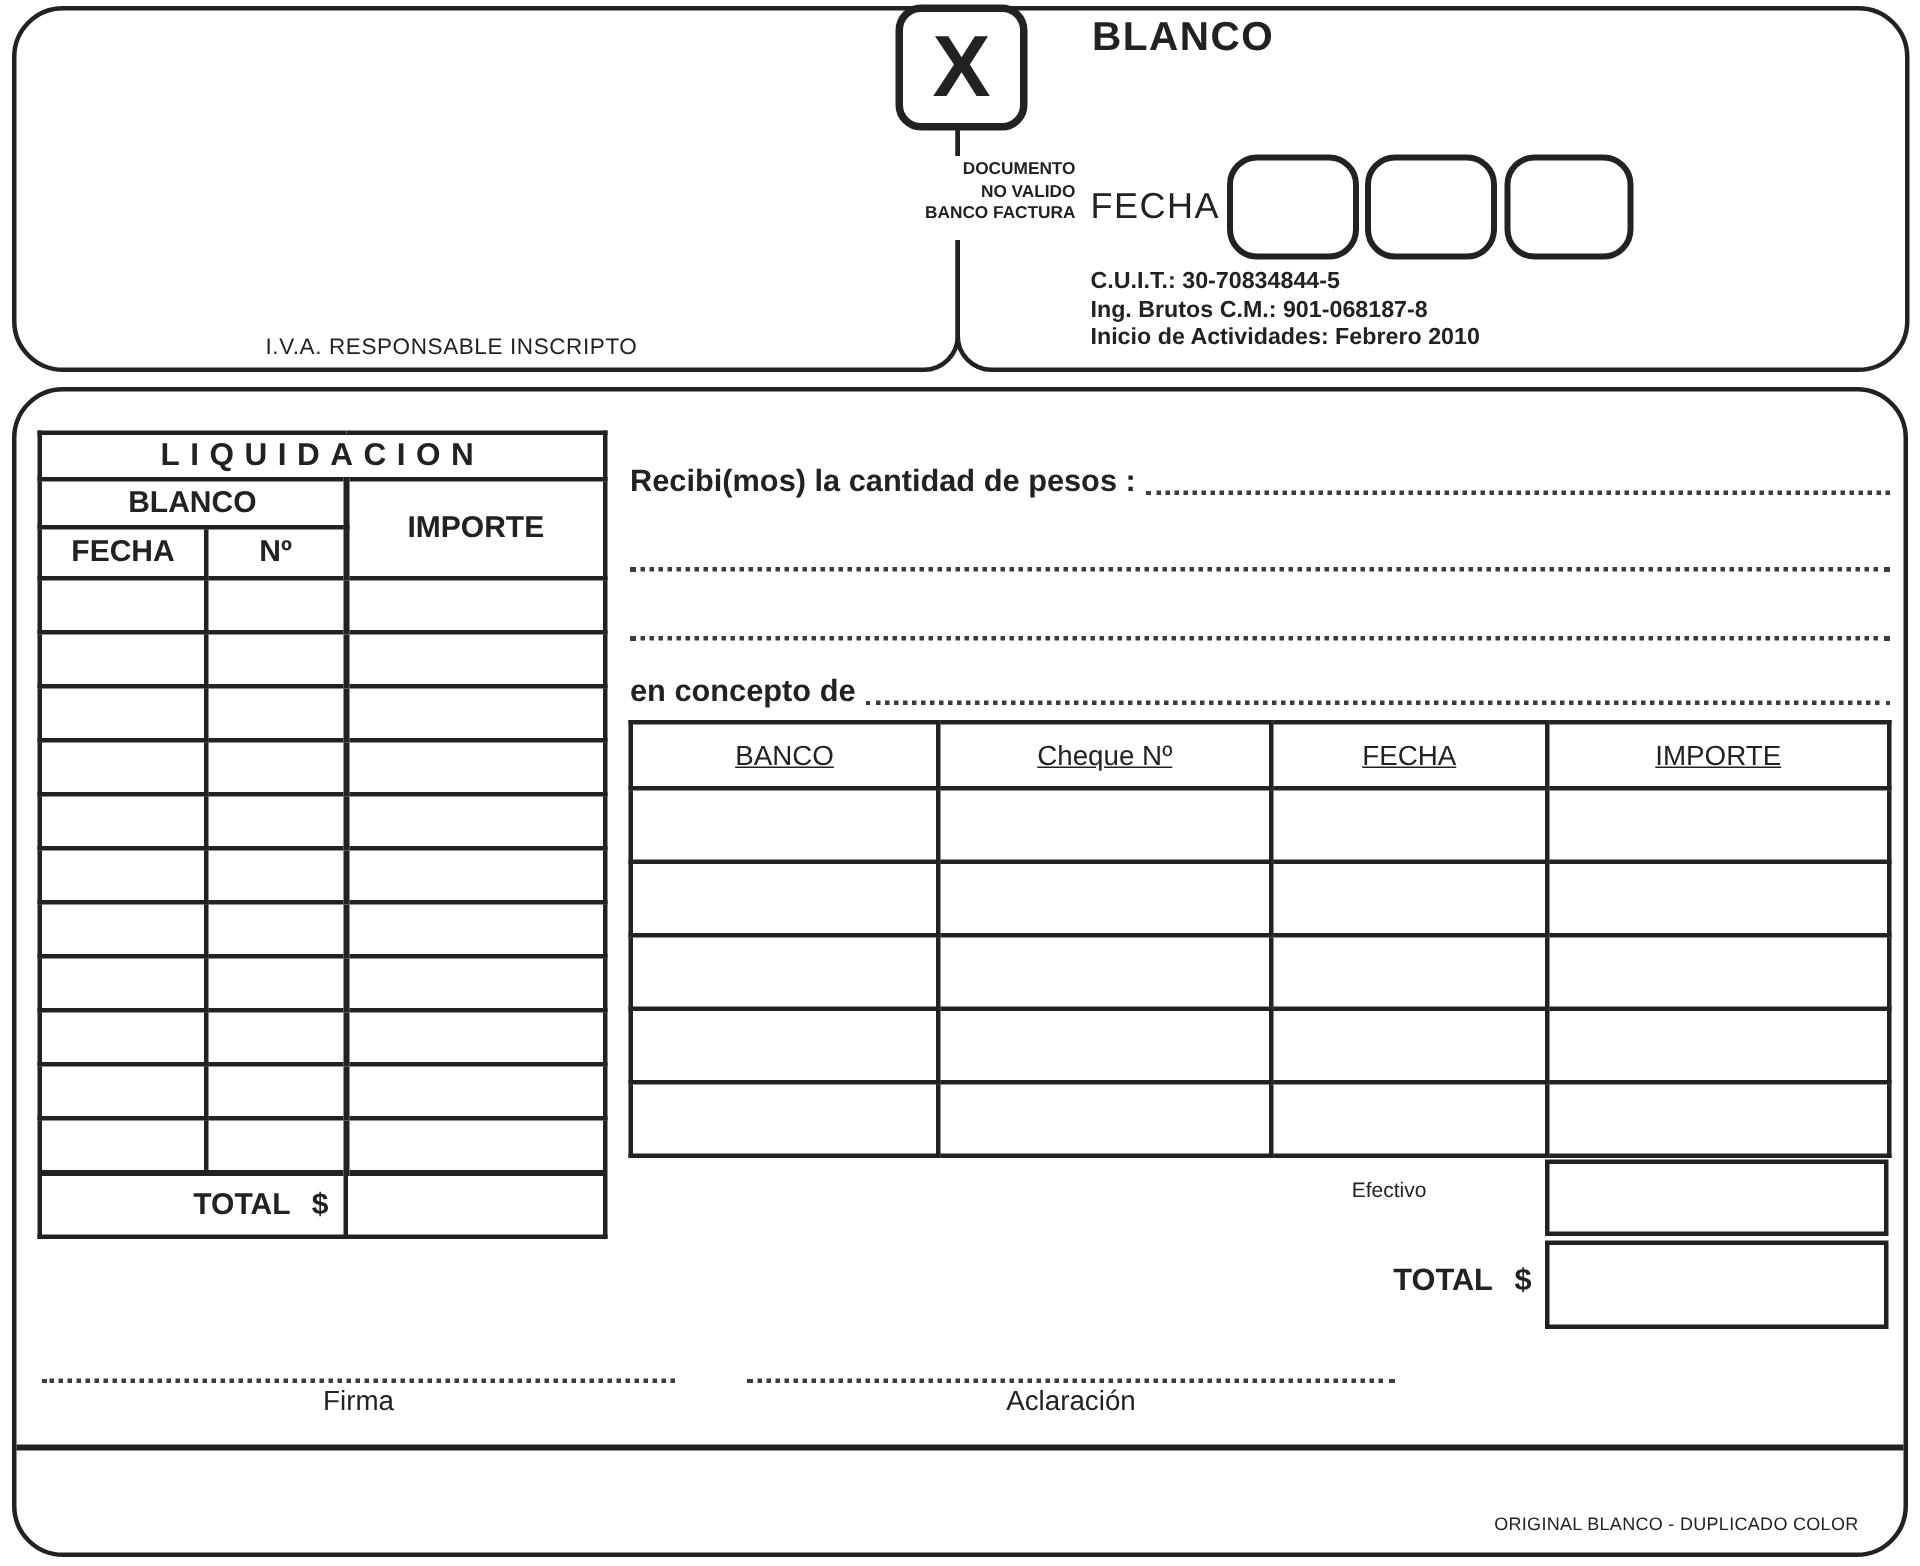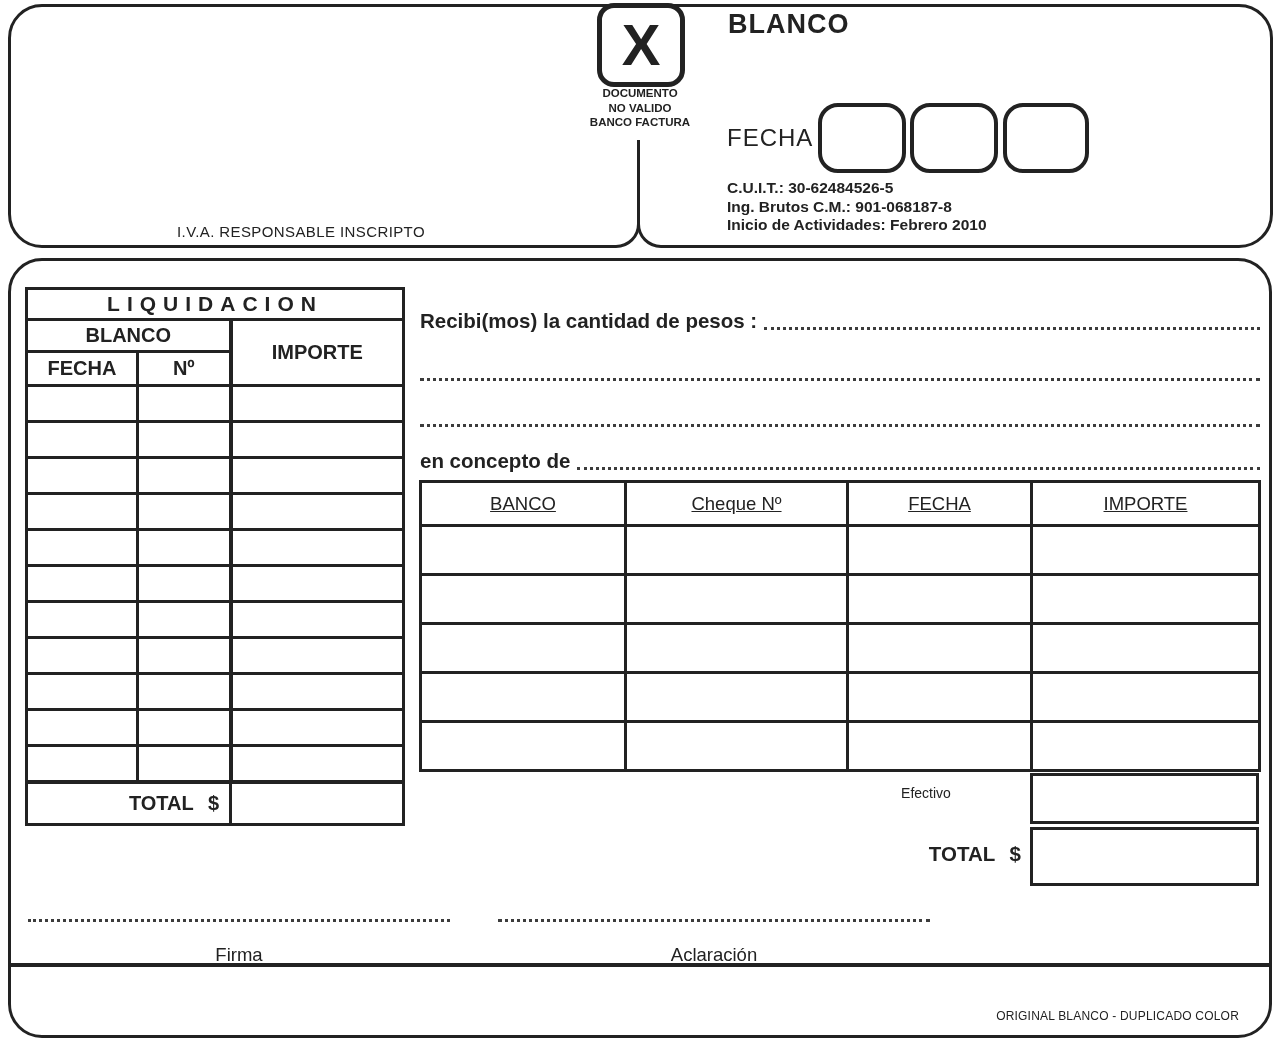--- a/index.html
+++ b/index.html
@@ -14,23 +14,23 @@
   }
   .panel { position:absolute; border:3px solid var(--ink); background:var(--paper); }
   
   #top-left  { left:8px;  top:4px; width:632px; height:244px; border-radius:34px 24px 24px 34px; }
   #top-right { left:637px; top:4px; width:636px; height:244px; border-radius:24px 34px 34px 24px; }
   .iva-label {
     position:absolute; bottom:5px; left:80px; width:420px;
     text-align:center; font-size:15px; letter-spacing:.4px; white-space:nowrap;
   }
   #doc-note {
-    position:absolute; left:563px; top:84px; width:154px; height:56px;
+    position:absolute; left:563px; top:104px; width:154px; height:56px;
     background:var(--paper); z-index:2;
-    text-align:center; font-size:11.5px; font-weight:600; line-height:14.5px;
+    text-align:right; font-size:11.5px; font-weight:600; line-height:14.5px;
     padding-top:2px;
   }
   #x-box {
     position:absolute; left:597px; top:3px; width:88px; height:84px;
     background:var(--paper); border:5px solid var(--ink); border-radius:17px; z-index:3;
     display:flex; align-items:center; justify-content:center;
   }
   #x-box span { font-size:58px; font-weight:bold; line-height:1; }
   .recibo-title { position:absolute; left:88px; top:2px; font-size:27px; font-weight:bold; letter-spacing:1px; }
   .fecha-label { position:absolute; left:87px; top:117px; font-size:24px; letter-spacing:1px; }
@@ -68,42 +68,42 @@
   .money-cell { position:absolute; left:1019px; width:229px; border:3px solid var(--ink); background:var(--paper); }
   #efectivo-cell { top:512px; height:51px; }
   #total-cell { top:566px; height:59px; }
   #efectivo-label { position:absolute; left:820px; width:190px; top:524px; text-align:center; font-size:14px; }
   #total-label { position:absolute; left:780px; width:230px; top:581px; text-align:right; font-size:20.5px; font-weight:bold; word-spacing:9px; }
   
   .sig-block { position:absolute; top:658px; }
   #firma-block { left:17px; width:422px; }
   #aclaracion-block { left:487px; width:432px; }
   .sig-line { border-bottom:3px dotted #3c3c3c; height:1px; }
-  .sig-label { text-align:center; margin-top:22px; font-size:18.5px; }
+  .sig-label { text-align:center; margin-top:1px; font-size:18.5px; }
   
   #strip-divider { position:absolute; left:0; right:0; top:702px; height:4px; background:var(--ink); }
   #strip-label { position:absolute; right:30px; top:748px; font-size:12px; letter-spacing:.2px; }
 </style>
 </head>
 <body>
 
 <div class="page">
 
   <div class="panel" id="top-left">
     <div class="iva-label">I.V.A. RESPONSABLE INSCRIPTO</div>
   </div>
 
   <div class="panel" id="top-right">
     <div class="recibo-title">BLANCO</div>
     <div class="fecha-label">FECHA</div>
     <div class="fecha-box" id="fb1"></div>
     <div class="fecha-box" id="fb2"></div>
     <div class="fecha-box" id="fb3"></div>
     <div class="cuit-block">
-      <div>C.U.I.T.: 30-62484526-5</div>
+      <div>C.U.I.T.: 30-70834844-5</div>
       <div>Ing. Brutos C.M.: 901-068187-8</div>
       <div>Inicio de Actividades: Febrero 2010</div>
     </div>
   </div>
 
   <div id="doc-note">
     <div>DOCUMENTO</div>
     <div>NO VALIDO</div>
     <div>BANCO FACTURA</div>
   </div>

